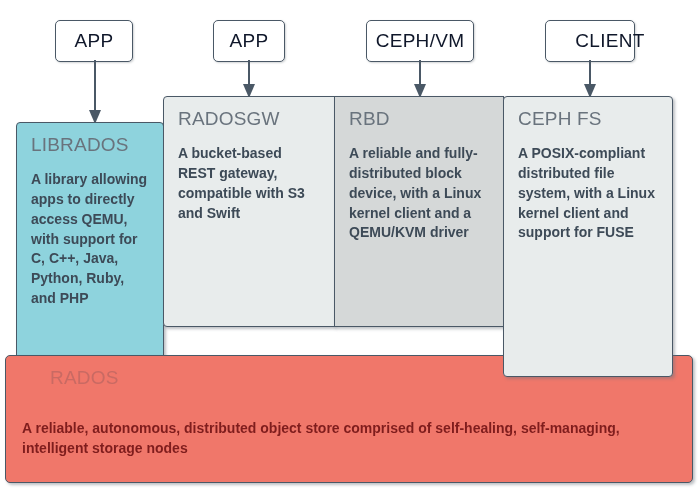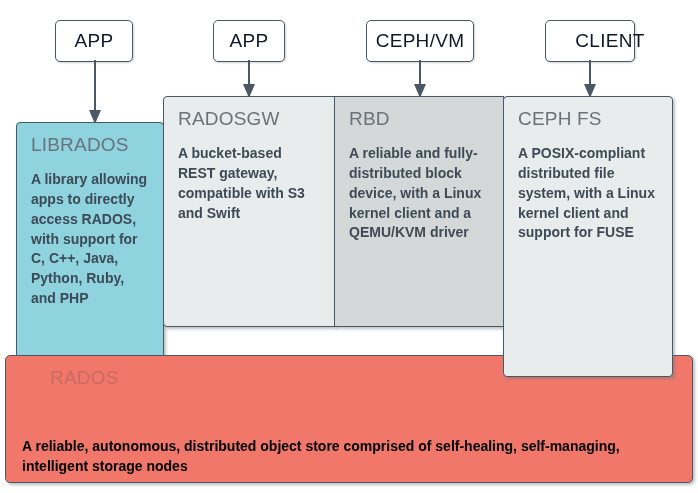--- a/index.html
+++ b/index.html
@@ -78,21 +78,21 @@
                 background: #e8ecec; }
   #rbd        { left: 334px; top: 96px;  width: 170px; height: 231px;
                 background: #d5d8d8; }
   #cephfs     { left: 503px; top: 96px;  width: 170px; height: 281px;
                 background: #e8ecec; }
 
   #rados      { left: 5px;   top: 355px; width: 688px; height: 128px;
                 background: #f0776a; border-radius: 5px;
                 padding: 10px 14px; }
   #rados .layer-title { color: #c96a63; margin-left: 30px; }
-  #rados .layer-desc  { color: #000000; margin-top: 48px; }
+  #rados .layer-desc  { color: #7f1d1d; margin-top: 30px; }
 
   .stack-below { z-index: 1; }
   .stack-above { z-index: 3; }
   .stack-mid   { z-index: 2; }
 </style>
 </head>
 <body>
 
 <div id="canvas">
 
@@ -127,21 +127,21 @@
     <polygon points="15,38 9,24 21,24" fill="#4a5866"></polygon>
   </svg>
 
   <svg class="arrow" style="left:575px; top:60px; width:30px; height:44px;" viewBox="0 0 30 44">
     <line x1="15" y1="0" x2="15" y2="28" stroke="#4a5866" stroke-width="2"></line>
     <polygon points="15,38 9,24 21,24" fill="#4a5866"></polygon>
   </svg>
 
   <div class="layer stack-below" id="librados">
     <div class="layer-title">LIBRADOS</div>
-    <div class="layer-desc">A library allowing apps to directly access RADOS, with support for C, C++, Java, Python, Ruby, and PHP</div>
+    <div class="layer-desc">A library allowing apps to directly access QEMU, with support for C, C++, Java, Python, Ruby, and PHP</div>
   </div>
 
   <div class="layer stack-above sq-right" id="radosgw">
     <div class="layer-title">RADOSGW</div>
     <div class="layer-desc">A bucket-based REST gateway, compatible with S3 and Swift</div>
   </div>
 
   <div class="layer stack-above sq-left sq-right" id="rbd">
     <div class="layer-title">RBD</div>
     <div class="layer-desc">A reliable and fully-distributed block device, with a Linux kernel client and a QEMU/KVM driver</div>

